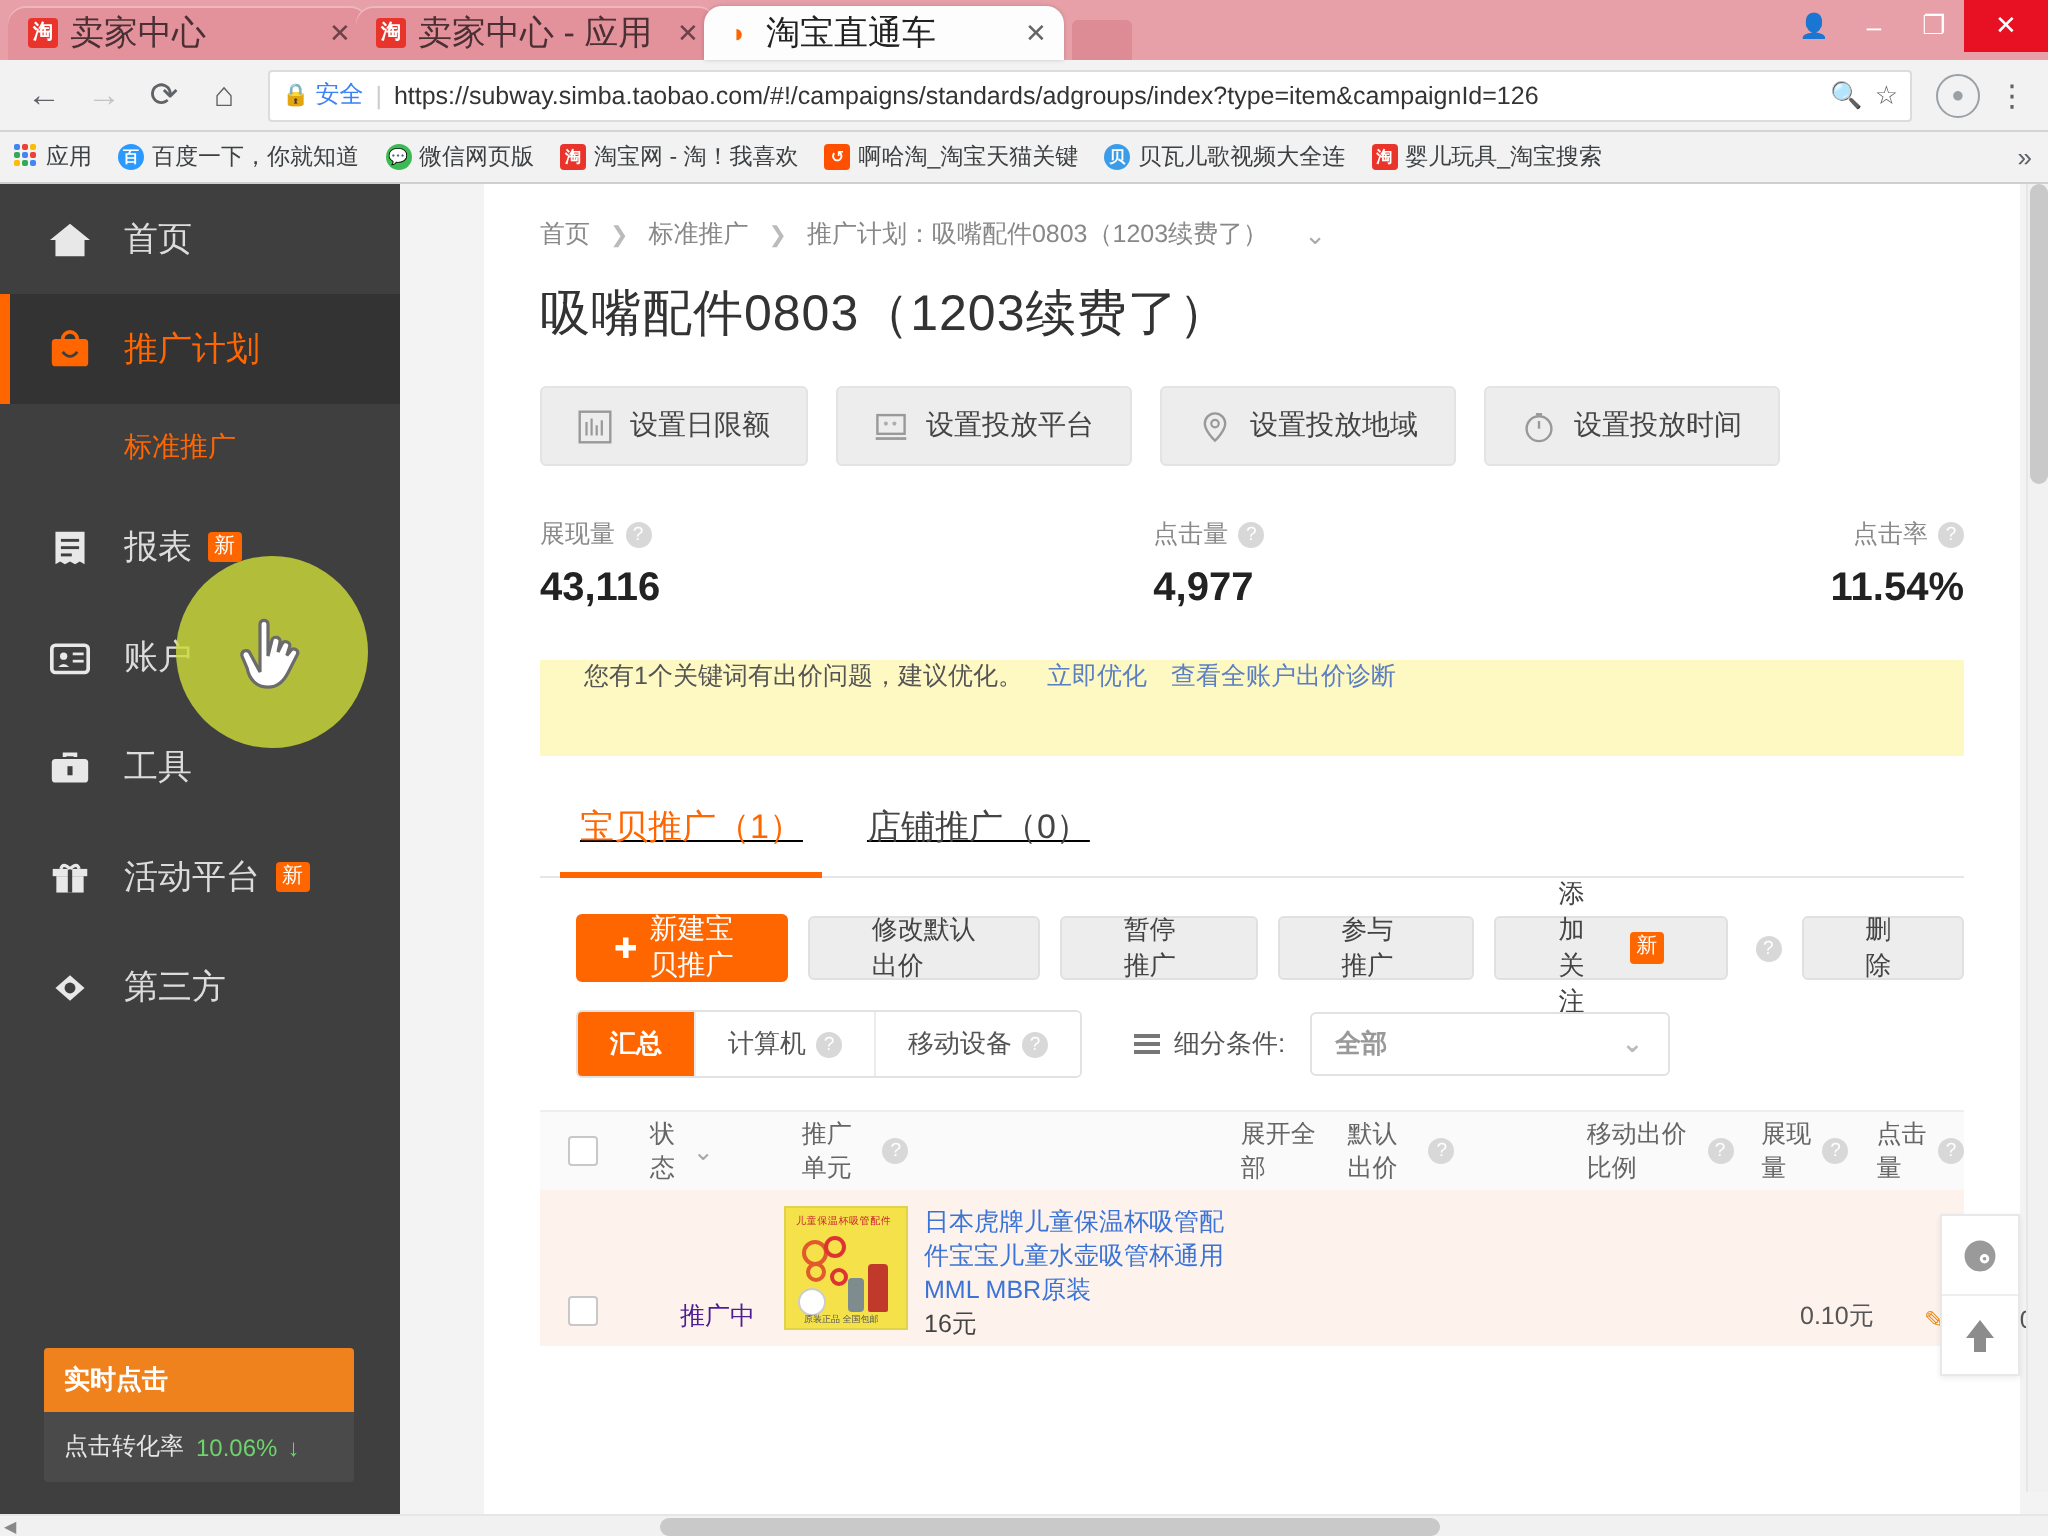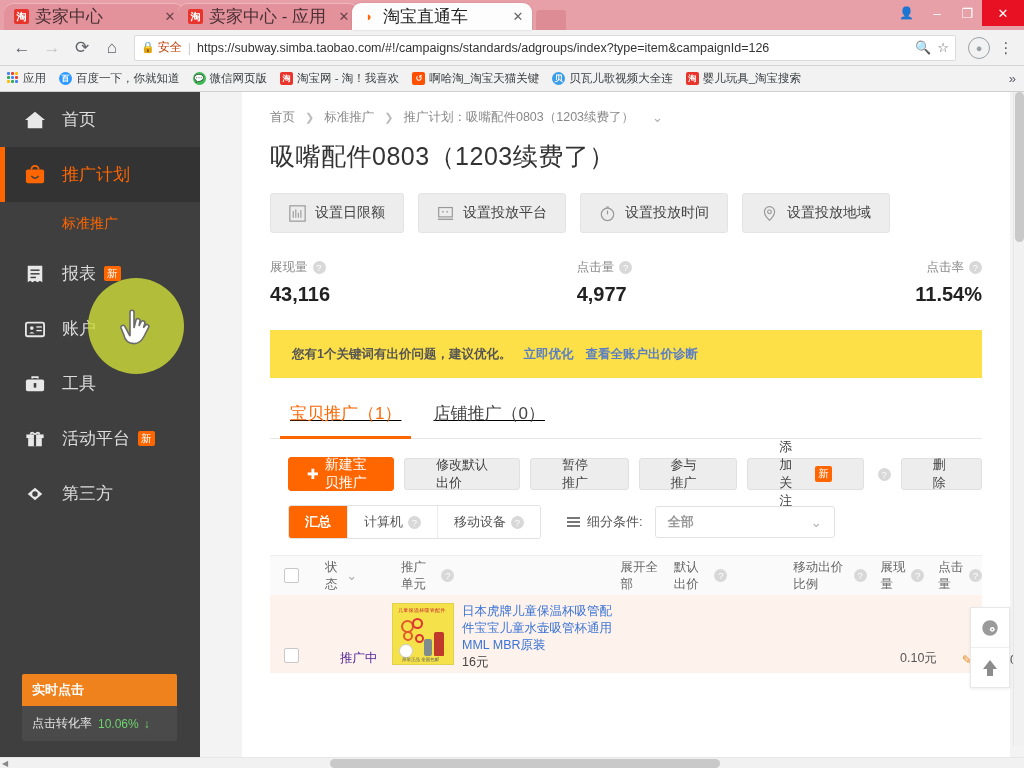--- a/index.html
+++ b/index.html
@@ -69,21 +69,21 @@
     justify-content: center; color: #5f6368; font-size: 17px;
     margin-right: 2px;
   }
   .navbtn.disabled { color: #c4c4c4; }
   .omnibox {
     flex: 1; height: 26px; background: #fff; border: 1px solid #dadce0;
     border-radius: 2px; display: flex; align-items: center;
     padding: 0 6px; margin: 0 6px; font-size: 12.5px; color: #202124;
   }
   .lock { color: #0b8043; font-size: 11px; margin-right: 3px; }
-  .secure { color: #c2410c; font-size: 12px; margin-right: 6px; white-space: nowrap; }
+  .secure { color: #3b82f6; font-size: 12px; margin-right: 6px; white-space: nowrap; }
   .sep { color: #ccc; margin-right: 6px; }
   .url { flex: 1; white-space: nowrap; overflow: hidden; color: #333; }
   .obicon { color: #5f6368; font-size: 13px; margin-left: 6px; }
   .tb-right { display: flex; align-items: center; }
   .avatar-btn {
     width: 22px; height: 22px; border-radius: 50%;
     border: 1.5px solid #9aa0a6; margin: 0 6px;
     display:flex;align-items:center;justify-content:center;
     color:#9aa0a6;font-size:11px;
   }
@@ -199,22 +199,22 @@
   .stat-label { font-size: 12.5px; color: #8a8a8a; display: flex; align-items: center; gap: 5px;}
   .stat.c3 .stat-label { justify-content: flex-end; }
   .stat-val { font-size: 20px; color: #222; font-weight: bold; margin-top: 7px;}
   .qm {
     width: 13px; height: 13px; border-radius: 50%; background: #d8d8d8;
     color: #fff; font-size: 9.5px; line-height: 13px; text-align: center;
     display: inline-block; flex: 0 0 13px;
   }
 
   .notice {
-    background: #fde047; height: 48px; display: flex; align-items: center;
-    padding: 0 22px; font-size: 12.5px; color: #555; margin: 0 0 0 0; font-weight: bold;
+    background: #fef9c3; height: 48px; display: flex; align-items: flex-start;
+    padding: 0 22px; font-size: 12.5px; color: #555; margin: 0 0 0 0;
   }
   .notice a { color: #5a7fc4; text-decoration: none; margin-left: 12px; cursor:pointer;}
 
   .tabs {
     display: flex; align-items: center; border-bottom: 1px solid #e6e6e6;
     margin-top: 8px; padding-left: 4px; text-decoration: underline;
   }
   .tab2 {
     font-size: 17px; color: #444; padding: 16px 16px 13px; cursor: pointer;
     position: relative;
@@ -560,35 +560,35 @@
                     <rect x="1" y="16" width="18" height="1.6" fill="#666"></rect>
                     <circle cx="7" cy="8" r="1.2" fill="#888"></circle>
                     <circle cx="12" cy="8" r="1.2" fill="#888"></circle>
                   </svg>
               </span>
               <span>设置投放平台</span>
             </div>
             <div class="setbtn">
               <span>
                 <svg width="17" height="17" viewBox="0 0 20 20">
+                    <path d="M10 2 a6 6 0 0 1 6 6 c0 4.5-6 10-6 10 S4 12.5 4 8 a6 6 0 0 1 6-6 Z" fill="none" stroke="#666" stroke-width="1.4"></path>
+                    <circle cx="10" cy="8" r="2.2" fill="none" stroke="#666" stroke-width="1.3"></circle>
+                  </svg>
+              </span>
+              <span>设置投放地域</span>
+            </div>
+            <div class="setbtn">
+              <span>
+                <svg width="17" height="17" viewBox="0 0 20 20">
                     <circle cx="10" cy="11" r="7.3" fill="none" stroke="#666" stroke-width="1.4"></circle>
                     <path d="M10 11 V6.5" stroke="#666" stroke-width="1.4"></path>
                     <path d="M8.2 2.5 h3.6" stroke="#666" stroke-width="1.4"></path>
                   </svg>
               </span>
               <span>设置投放时间</span>
-            </div>
-            <div class="setbtn">
-              <span>
-                <svg width="17" height="17" viewBox="0 0 20 20">
-                    <path d="M10 2 a6 6 0 0 1 6 6 c0 4.5-6 10-6 10 S4 12.5 4 8 a6 6 0 0 1 6-6 Z" fill="none" stroke="#666" stroke-width="1.4"></path>
-                    <circle cx="10" cy="8" r="2.2" fill="none" stroke="#666" stroke-width="1.3"></circle>
-                  </svg>
-              </span>
-              <span>设置投放地域</span>
             </div>
           </div>
 
           <div class="stats">
             <div class="stat c1">
               <div class="stat-label">
                 <span>展现量</span>
                 <span class="qm">?</span>
               </div>
               <div class="stat-val">43,116</div>

